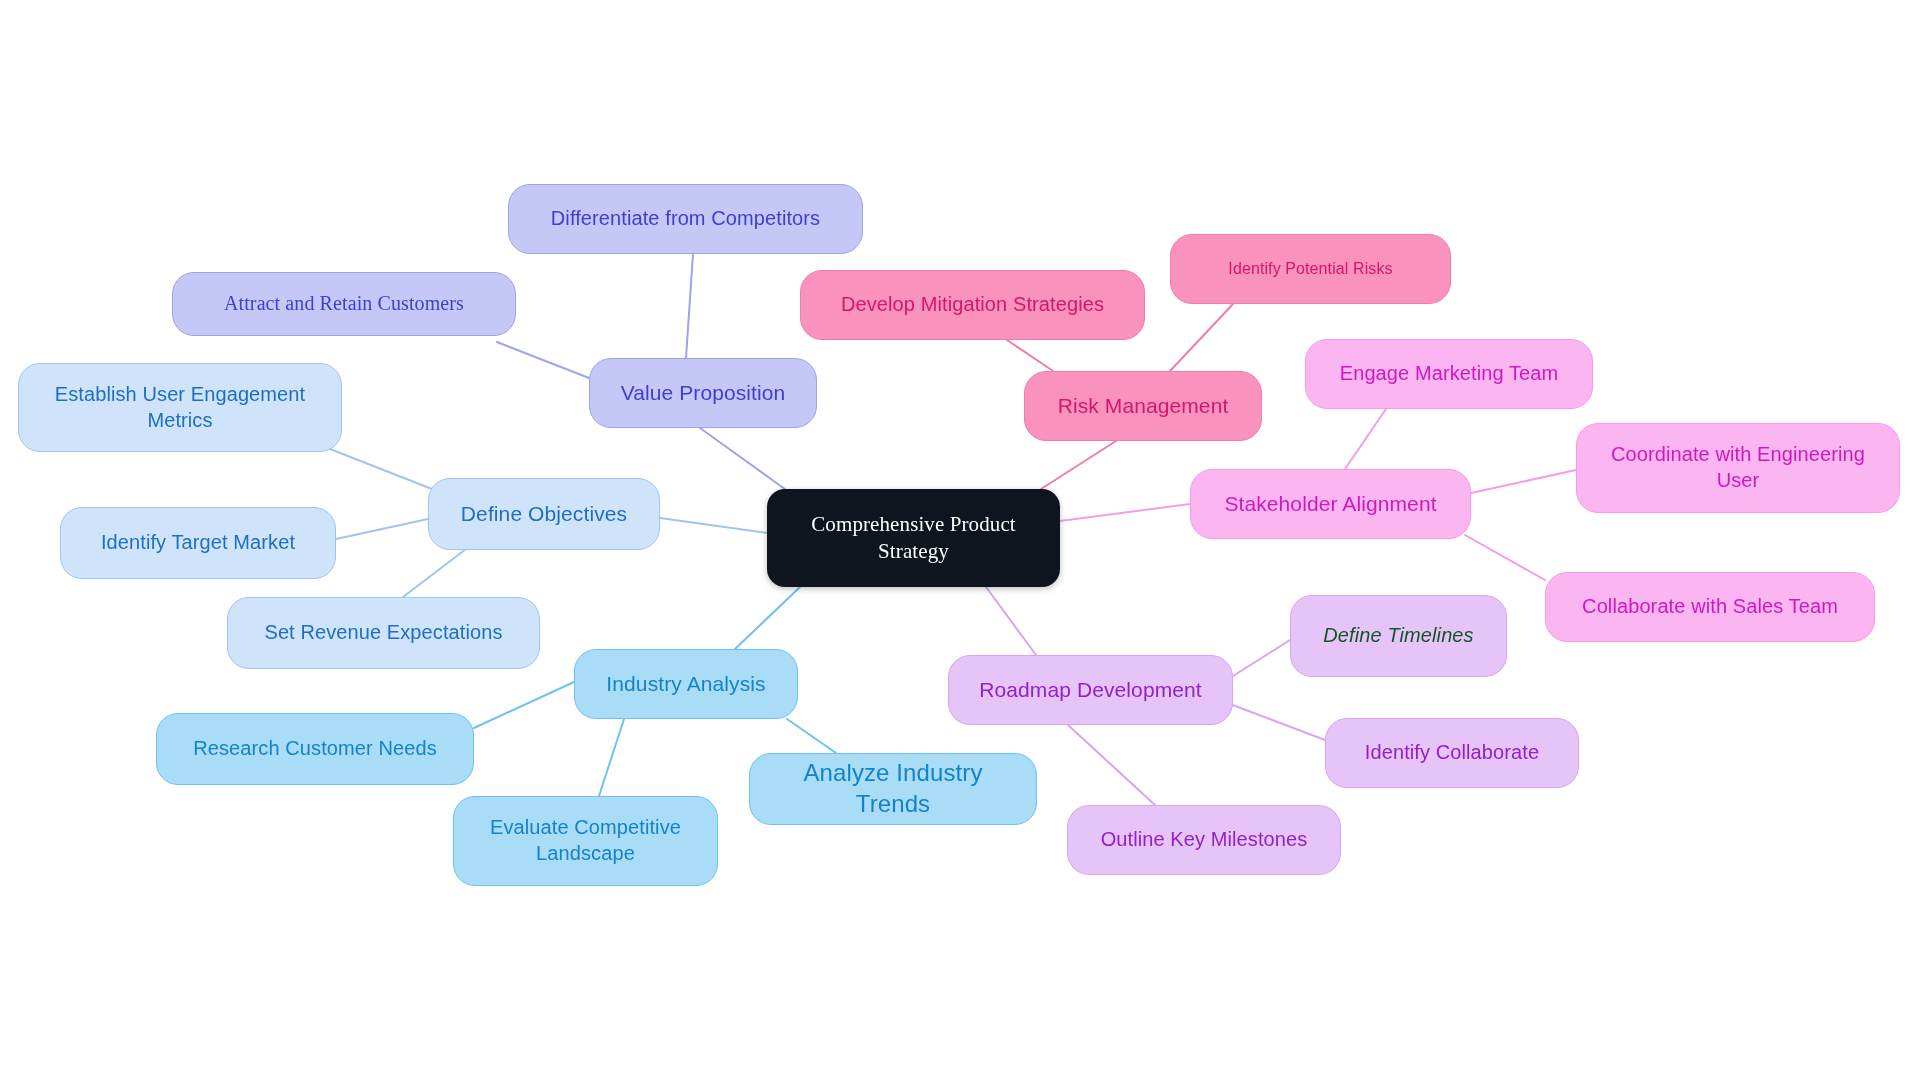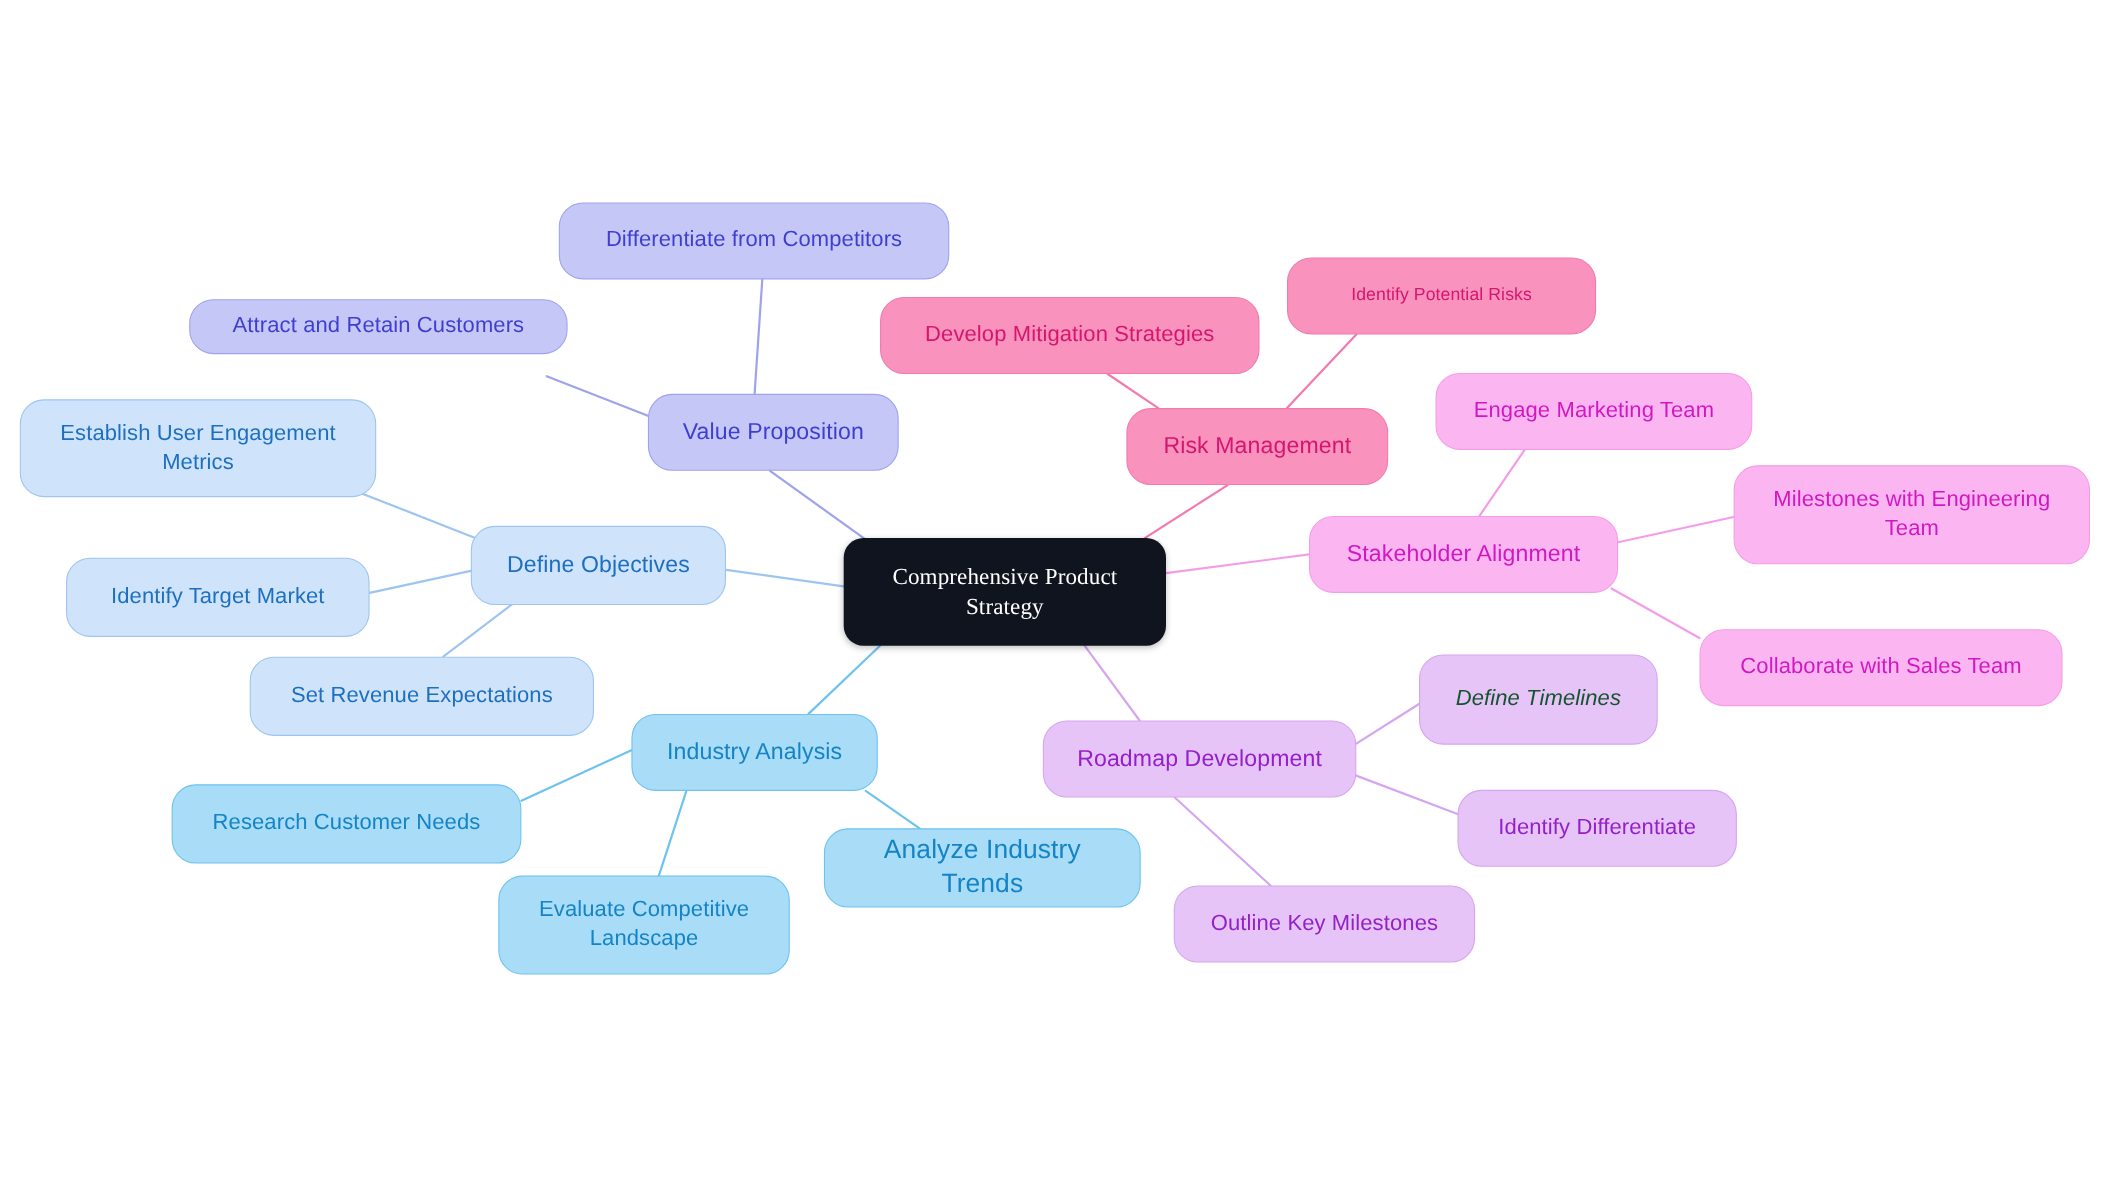--- a/index.html
+++ b/index.html
@@ -73,30 +73,30 @@
       <line x1="1068" y1="725" x2="1155" y2="805" stroke="#d5a6ef" stroke-width="2" stroke-linecap="round"></line>
     </svg>
   <div id="nodes-layer">
       <div class="node root" style="left: 767px; top: 489px; width: 293px; height: 98px; background: rgb(16, 20, 31); border-color: rgb(16, 20, 31); color: rgb(255, 255, 255); font-size: 21px; font-family: Liberation Serif, serif;">Comprehensive Product Strategy</div>
       <div class="node" style="left: 428px; top: 478px; width: 232px; height: 72px; background: rgb(207, 228, 251); border-color: rgb(157, 197, 239); color: rgb(29, 111, 192); font-size: 21px;">Define Objectives</div>
       <div class="node" style="left: 18px; top: 363px; width: 324px; height: 89px; background: rgb(207, 228, 251); border-color: rgb(157, 197, 239); color: rgb(29, 111, 192); font-size: 20px;">Establish User Engagement Metrics</div>
       <div class="node" style="left: 60px; top: 507px; width: 276px; height: 72px; background: rgb(207, 228, 251); border-color: rgb(157, 197, 239); color: rgb(29, 111, 192); font-size: 20px;">Identify Target Market</div>
       <div class="node" style="left: 227px; top: 597px; width: 313px; height: 72px; background: rgb(207, 228, 251); border-color: rgb(157, 197, 239); color: rgb(29, 111, 192); font-size: 20px;">Set Revenue Expectations</div>
       <div class="node" style="left: 589px; top: 358px; width: 228px; height: 70px; background: rgb(197, 199, 247); border-color: rgb(159, 163, 236); color: rgb(63, 63, 207); font-size: 21px;">Value Proposition</div>
       <div class="node" style="left: 508px; top: 184px; width: 355px; height: 70px; background: rgb(197, 199, 247); border-color: rgb(159, 163, 236); color: rgb(63, 63, 207); font-size: 20px;">Differentiate from Competitors</div>
-      <div class="node" style="left: 172px; top: 272px; width: 344px; height: 50px; background: rgb(197, 199, 247); border-color: rgb(159, 163, 236); color: rgb(63, 63, 207); font-size: 20px;">Attract and Retain Customers</div>
+      <div class="node" style="left: 172px; top: 272px; width: 344px; height: 64px; background: rgb(197, 199, 247); border-color: rgb(159, 163, 236); color: rgb(63, 63, 207); font-size: 20px; font-family: Liberation Serif, serif;">Attract and Retain Customers</div>
       <div class="node" style="left: 574px; top: 649px; width: 224px; height: 70px; background: rgb(168, 220, 247); border-color: rgb(111, 194, 239); color: rgb(20, 132, 198); font-size: 21px;">Industry Analysis</div>
       <div class="node" style="left: 156px; top: 713px; width: 318px; height: 72px; background: rgb(168, 220, 247); border-color: rgb(111, 194, 239); color: rgb(20, 132, 198); font-size: 20px;">Research Customer Needs</div>
       <div class="node" style="left: 453px; top: 796px; width: 265px; height: 90px; background: rgb(168, 220, 247); border-color: rgb(111, 194, 239); color: rgb(20, 132, 198); font-size: 20px;">Evaluate Competitive Landscape</div>
       <div class="node" style="left: 749px; top: 753px; width: 288px; height: 72px; background: rgb(168, 220, 247); border-color: rgb(111, 194, 239); color: rgb(20, 132, 198); font-size: 24px;">Analyze Industry Trends</div>
       <div class="node" style="left: 1024px; top: 371px; width: 238px; height: 70px; background: rgb(249, 146, 189); border-color: rgb(243, 122, 175); color: rgb(214, 21, 110); font-size: 21px;">Risk Management</div>
       <div class="node" style="left: 1170px; top: 234px; width: 281px; height: 70px; background: rgb(249, 146, 189); border-color: rgb(243, 122, 175); color: rgb(214, 21, 110); font-size: 16px;">Identify Potential Risks</div>
       <div class="node" style="left: 800px; top: 270px; width: 345px; height: 70px; background: rgb(249, 146, 189); border-color: rgb(243, 122, 175); color: rgb(214, 21, 110); font-size: 20px;">Develop Mitigation Strategies</div>
       <div class="node" style="left: 1190px; top: 469px; width: 281px; height: 70px; background: rgb(251, 182, 242); border-color: rgb(245, 156, 232); color: rgb(209, 24, 192); font-size: 21px;">Stakeholder Alignment</div>
       <div class="node" style="left: 1305px; top: 339px; width: 288px; height: 70px; background: rgb(251, 182, 242); border-color: rgb(245, 156, 232); color: rgb(209, 24, 192); font-size: 20px;">Engage Marketing Team</div>
-      <div class="node" style="left: 1576px; top: 423px; width: 324px; height: 90px; background: rgb(251, 182, 242); border-color: rgb(245, 156, 232); color: rgb(209, 24, 192); font-size: 20px;">Milestones with Engineering Team</div>
+      <div class="node" style="left: 1576px; top: 423px; width: 324px; height: 90px; background: rgb(251, 182, 242); border-color: rgb(245, 156, 232); color: rgb(209, 24, 192); font-size: 20px;">Coordinate with Engineering User</div>
       <div class="node" style="left: 1545px; top: 572px; width: 330px; height: 70px; background: rgb(251, 182, 242); border-color: rgb(245, 156, 232); color: rgb(209, 24, 192); font-size: 20px;">Collaborate with Sales Team</div>
       <div class="node" style="left: 948px; top: 655px; width: 285px; height: 70px; background: rgb(230, 196, 247); border-color: rgb(213, 166, 239); color: rgb(148, 32, 201); font-size: 21px;">Roadmap Development</div>
       <div class="node" style="left: 1290px; top: 595px; width: 217px; height: 82px; background: rgb(230, 196, 247); border-color: rgb(213, 166, 239); color: #14532d; font-size: 20px; font-style: italic;">Define Timelines</div>
-      <div class="node" style="left: 1325px; top: 718px; width: 254px; height: 70px; background: rgb(230, 196, 247); border-color: rgb(213, 166, 239); color: rgb(148, 32, 201); font-size: 20px;">Identify Differentiate</div>
+      <div class="node" style="left: 1325px; top: 718px; width: 254px; height: 70px; background: rgb(230, 196, 247); border-color: rgb(213, 166, 239); color: rgb(148, 32, 201); font-size: 20px;">Identify Collaborate</div>
       <div class="node" style="left: 1067px; top: 805px; width: 274px; height: 70px; background: rgb(230, 196, 247); border-color: rgb(213, 166, 239); color: rgb(148, 32, 201); font-size: 20px;">Outline Key Milestones</div>
     </div>
 </div>
 
 </body></html>

